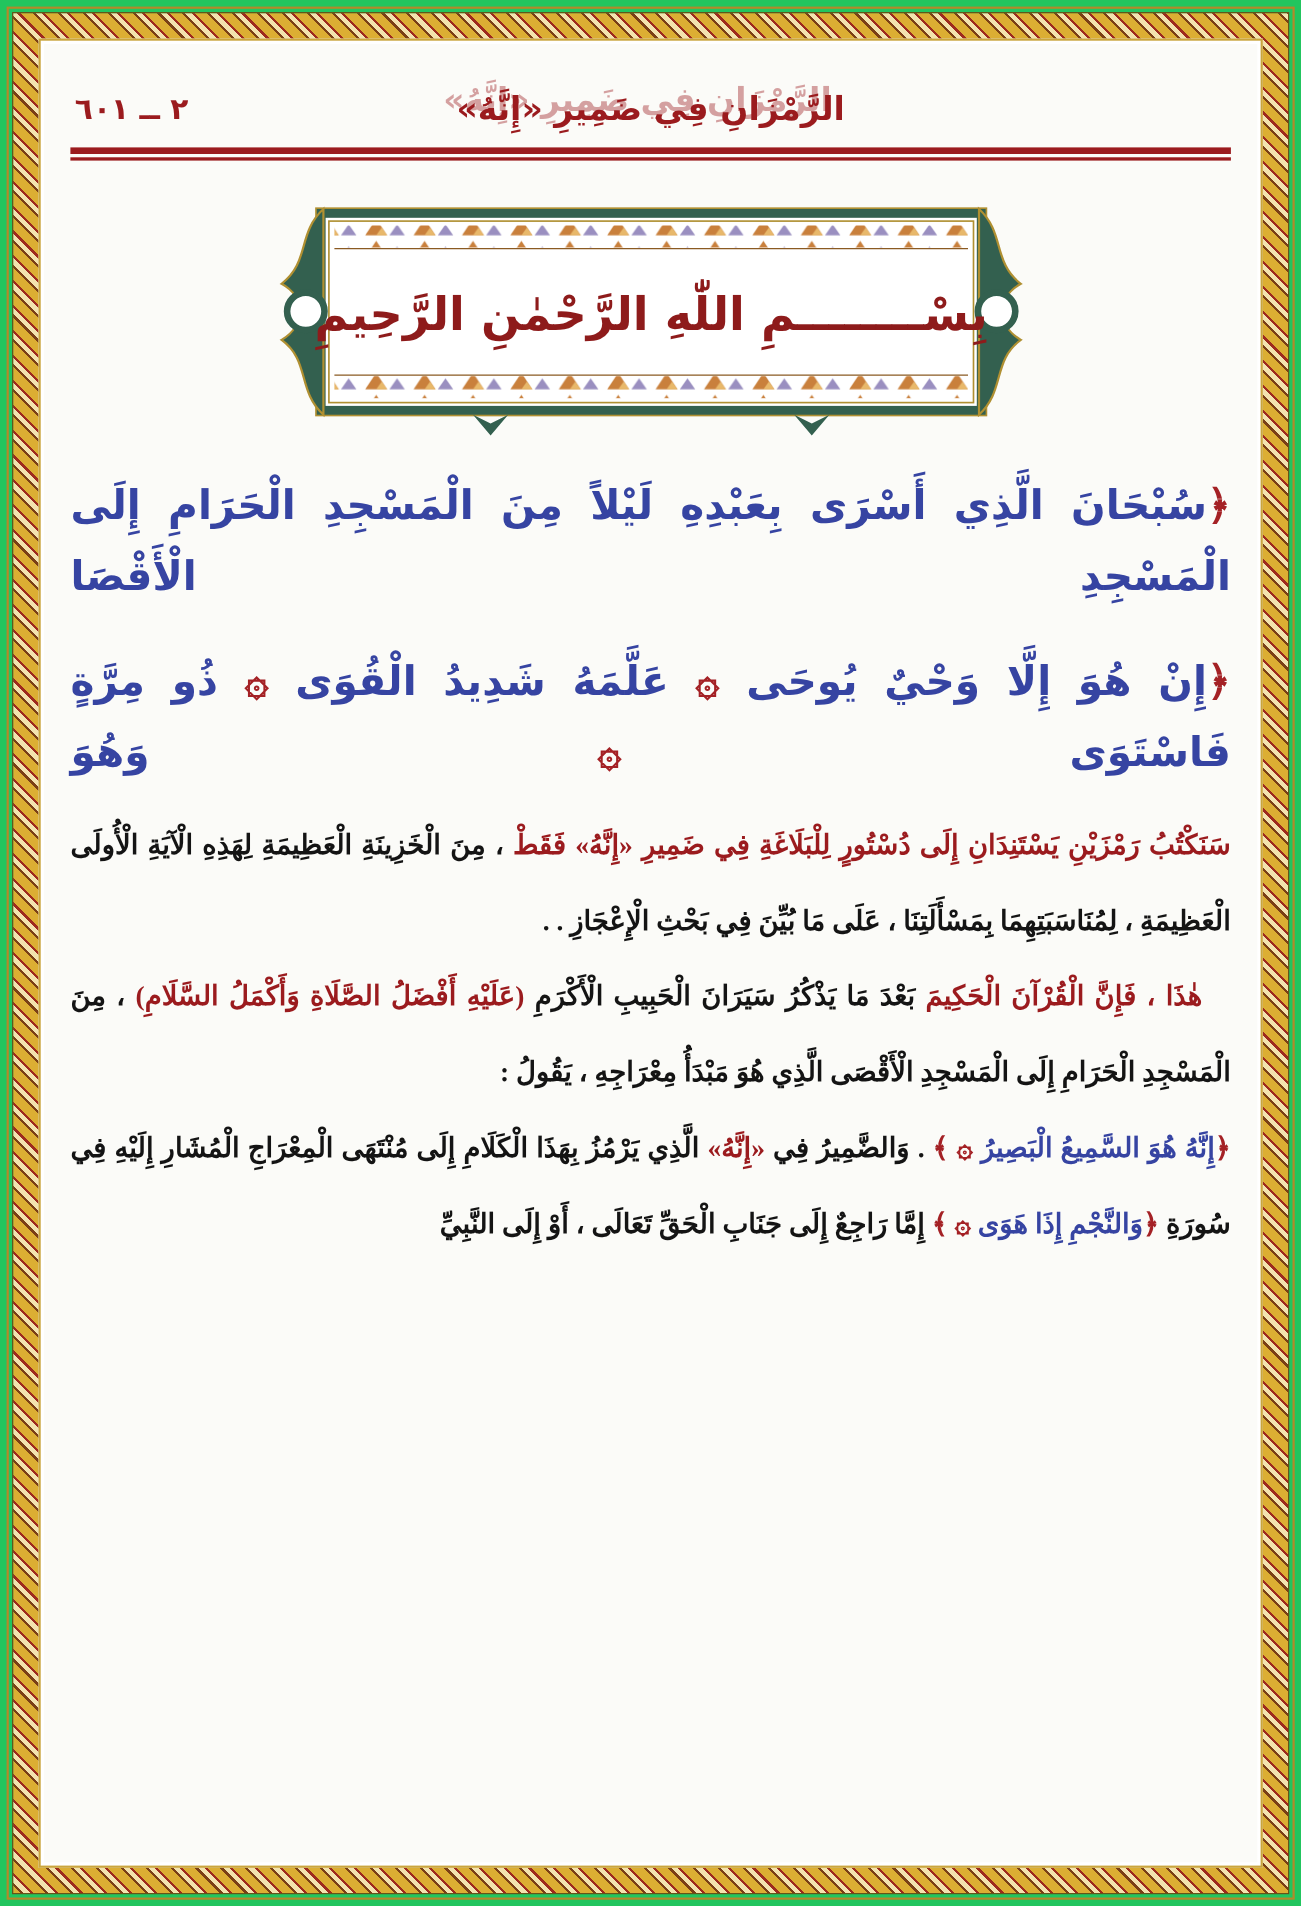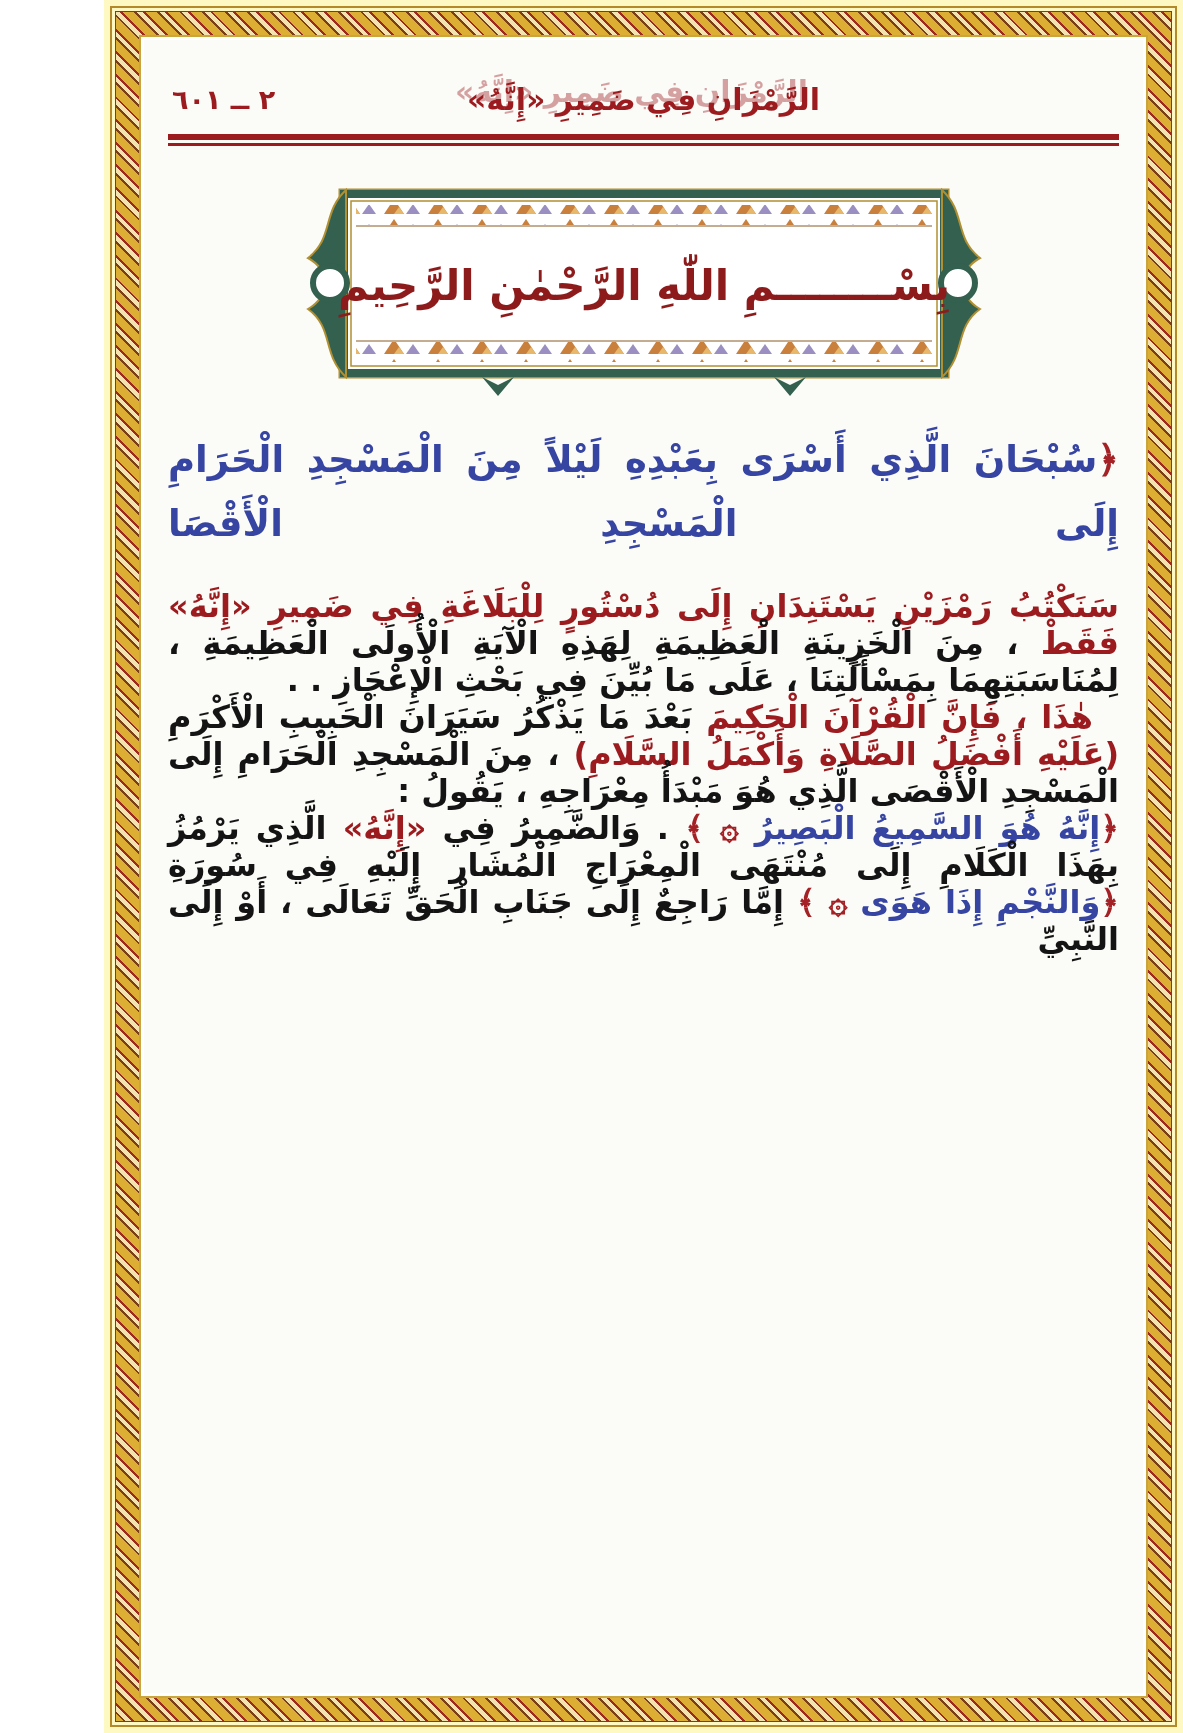--- a/index.html
+++ b/index.html
@@ -1,16 +1,16 @@
 <!DOCTYPE html>
 <html lang="ar" dir="rtl" style="--quran-blue: #3644a2; --ornament-red: #a42125; --emphasis-red: #9b1b1e; --header-red: #9b1b1e; --panel-green: #33604f; --border-gold: #dcae33;"><head>
 <meta charset="utf-8">
 <style>
   html,body{margin:0;padding:0;background:#ffffff;}
-  .page{position:relative;width:1079px;height:1733px;background:#fef9c3;overflow:hidden;
+  .page{position:relative;width:1183px;height:1733px;background:#22c55e;overflow:hidden;
         font-family:"DejaVu Sans",sans-serif;}
   
   .outer-line{position:absolute;inset:6px;border:2px solid #b3892a;pointer-events:none;}
   .border-frame{position:absolute;inset:11px;border:1px solid #6b4a12;
     background:repeating-linear-gradient(45deg,
       var(--border-gold) 0 5px,#7a3f16 5px 7px,#f3e3ae 7px 11px,#9e2a1e 11px 13px,
       var(--border-gold) 13px 16px);}
   .page-inner{position:absolute;inset:35px;background:#fbfbf8;border:2px solid #caa53e;
     box-shadow:inset 0 0 0 3px #ffffff;}
   
@@ -28,22 +28,22 @@
   
   .bismillah-wrap{width:700px;margin:30px auto 0;}
   
   .verse-block{font-size:37px;font-weight:bold;line-height:64px;color:var(--quran-blue);}
   .vline{text-align:justify;text-align-last:justify;-moz-text-align-last:justify;}
   .isra{margin-top:24px;}
   .isra .l2{padding-right:48px;padding-left:92px;}
   .najm{margin-top:32px;}
   .najm .last{padding-left:88px;}
   
-  .para{margin:0;font-size:32px;font-weight:bold;line-height:37px;color:#141414;
-    text-align:justify;}
+  .para{margin:0;font-size:25px;font-weight:bold;line-height:69px;color:#141414;
+    text-align:justify;font-family:Liberation Serif, serif;}
   .p1{margin-top:18px;}
   .indent{text-indent:26px;}
   
   .c-q{color:var(--quran-blue);}
   .c-o{color:var(--ornament-red);}
   .c-k{color:#141414;}
   .c-r{color:var(--emphasis-red);}
 </style>
 </head>
 <body>
@@ -101,20 +101,21 @@
 
         <text x="350" y="124" text-anchor="middle" font-family="DejaVu Sans, sans-serif" font-size="42" font-weight="bold" fill="#8e1b1b">بِسْــــــــمِ اللّٰهِ الرَّحْمٰنِ الرَّحِيمِ</text>
       </svg>
     </div>
 
     <section class="verse-block isra">
       <div class="vline"><span class="c-o">﴿</span><span class="c-q">سُبْحَانَ الَّذِي أَسْرَى بِعَبْدِهِ لَيْلاً مِنَ الْمَسْجِدِ الْحَرَامِ إِلَى الْمَسْجِدِ الْأَقْصَا</span></div>
     </section>
 
     <section class="verse-block najm">
+      <div class="vline"><span class="c-o">﴿</span><span class="c-q">إِنْ هُوَ إِلَّا وَحْيٌ يُوحَى </span><span class="c-o">۞</span><span class="c-q"> عَلَّمَهُ شَدِيدُ الْقُوَى </span><span class="c-o">۞</span><span class="c-q"> ذُو مِرَّةٍ فَاسْتَوَى </span><span class="c-o">۞</span><span class="c-q"> وَهُوَ</span></div>
     </section>
 
     <p class="para p1"><span class="c-r">سَنَكْتُبُ رَمْزَيْنِ يَسْتَنِدَانِ إِلَى دُسْتُورٍ لِلْبَلَاغَةِ فِي ضَمِيرِ «إِنَّهُ» فَقَطْ</span><span class="c-k"> ، مِنَ الْخَزِينَةِ الْعَظِيمَةِ لِهَذِهِ الْآيَةِ الْأُولَى الْعَظِيمَةِ ، لِمُنَاسَبَتِهِمَا بِمَسْأَلَتِنَا ، عَلَى مَا بُيِّنَ فِي بَحْثِ الْإِعْجَازِ . .</span></p>
     <p class="para indent"><span class="c-r">هٰذَا ، فَإِنَّ الْقُرْآنَ الْحَكِيمَ</span><span class="c-k"> بَعْدَ مَا يَذْكُرُ سَيَرَانَ الْحَبِيبِ الْأَكْرَمِ </span><span class="c-r">(عَلَيْهِ أَفْضَلُ الصَّلَاةِ وَأَكْمَلُ السَّلَامِ)</span><span class="c-k"> ، مِنَ الْمَسْجِدِ الْحَرَامِ إِلَى الْمَسْجِدِ الْأَقْصَى الَّذِي هُوَ مَبْدَأُ مِعْرَاجِهِ ، يَقُولُ :</span></p>
     <p class="para"><span class="c-o">﴿</span><span class="c-q">إِنَّهُ هُوَ السَّمِيعُ الْبَصِيرُ </span><span class="c-o">۞ ﴾</span><span class="c-k"> . وَالضَّمِيرُ فِي </span><span class="c-r">«إِنَّهُ»</span><span class="c-k"> الَّذِي يَرْمُزُ بِهَذَا الْكَلَامِ إِلَى مُنْتَهَى الْمِعْرَاجِ الْمُشَارِ إِلَيْهِ فِي سُورَةِ </span><span class="c-o">﴿</span><span class="c-q">وَالنَّجْمِ إِذَا هَوَى </span><span class="c-o">۞ ﴾</span><span class="c-k"> إِمَّا رَاجِعٌ إِلَى جَنَابِ الْحَقِّ تَعَالَى ، أَوْ إِلَى النَّبِيِّ </span></p>
 
   </div>
 </div>
 
 </body></html>

